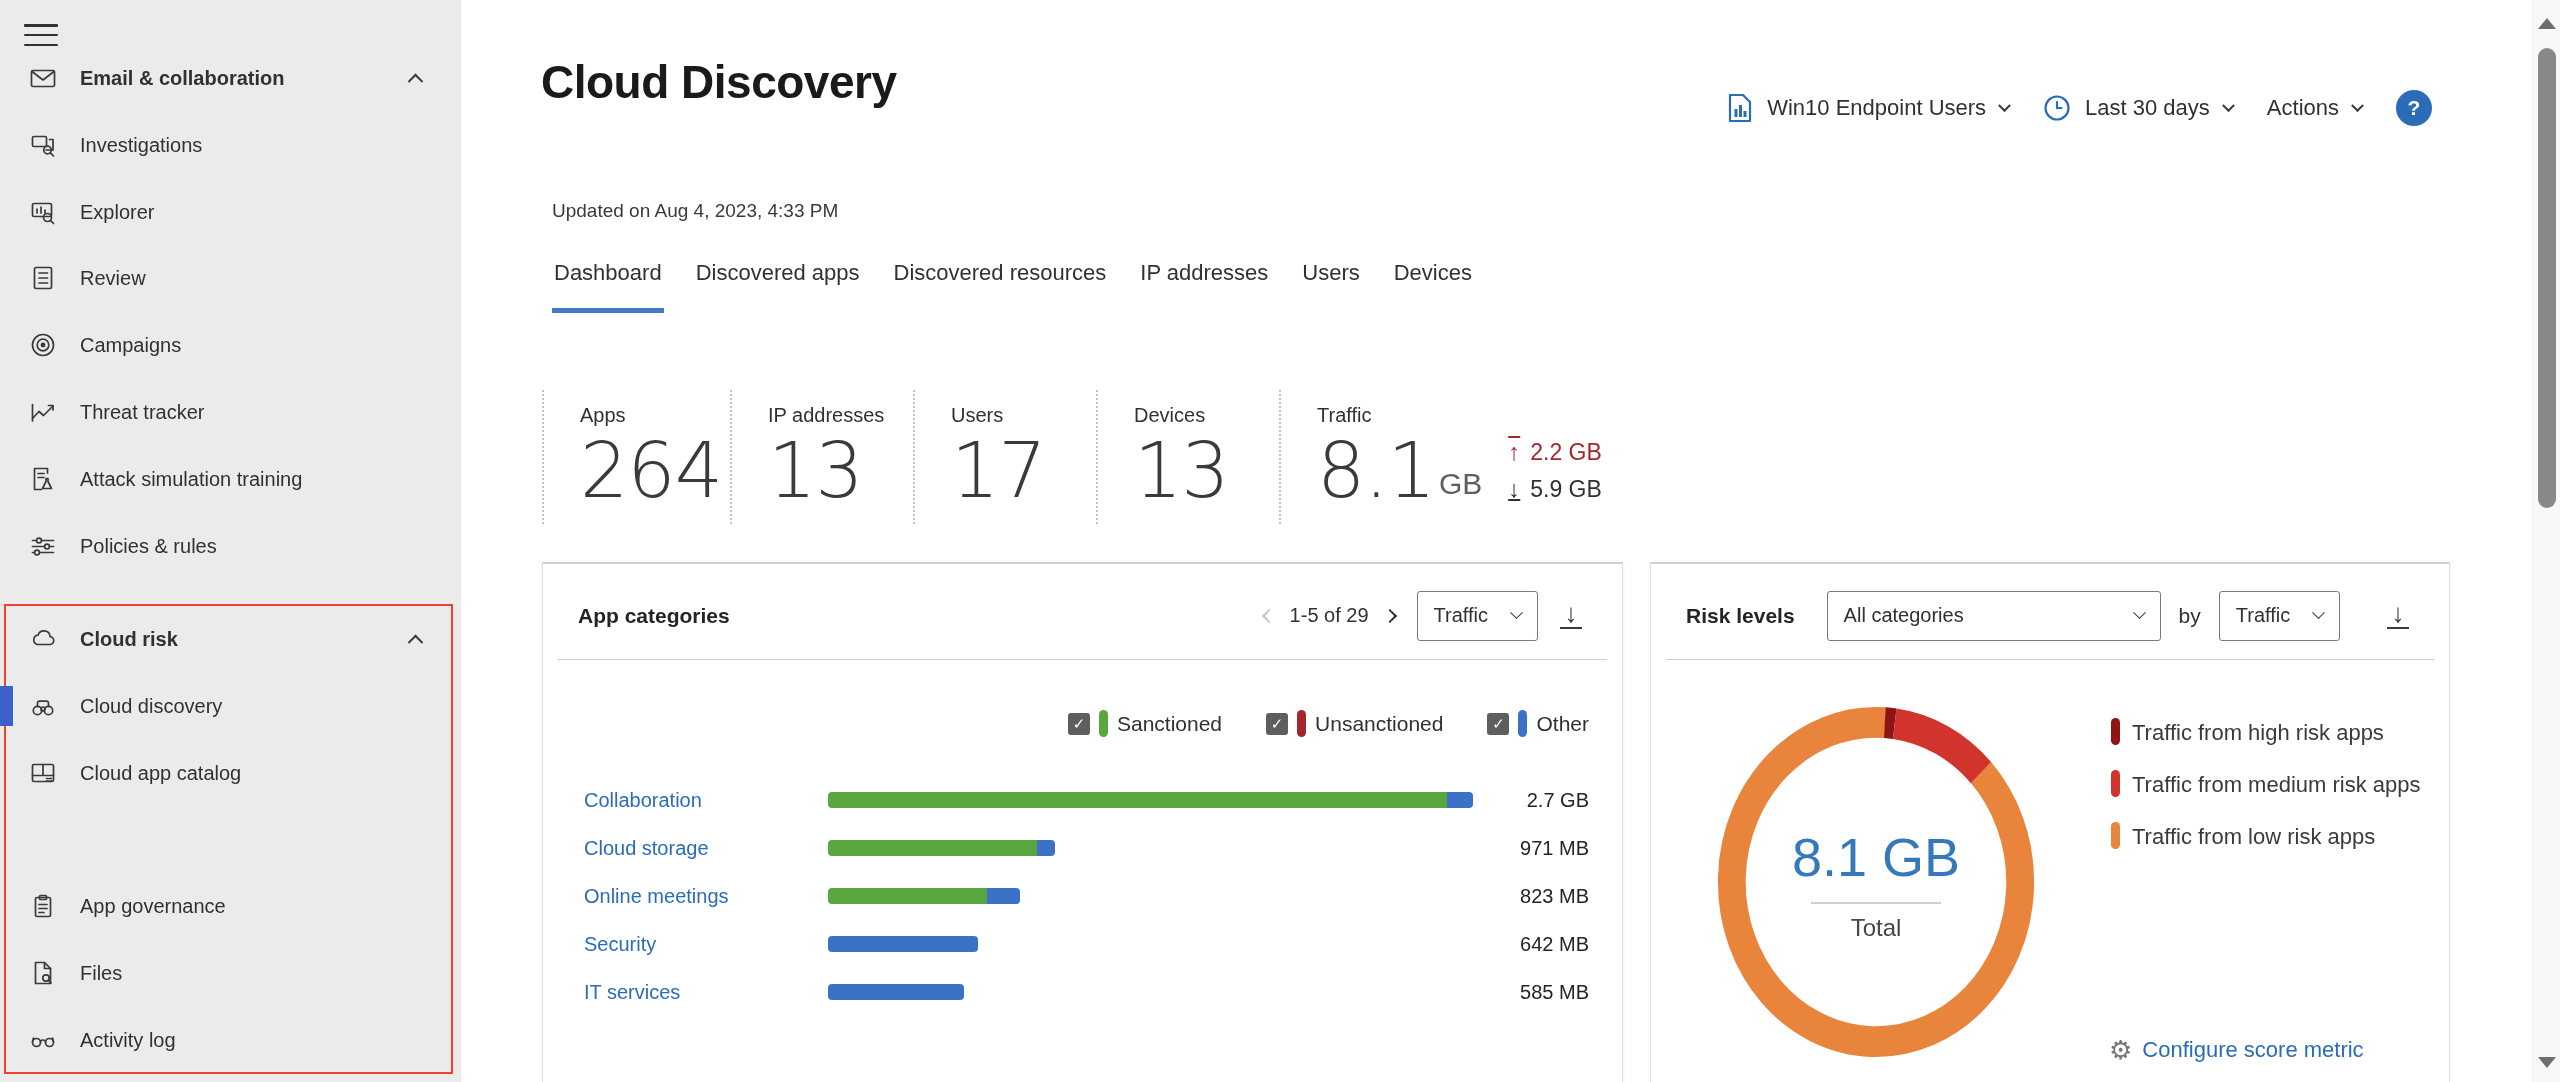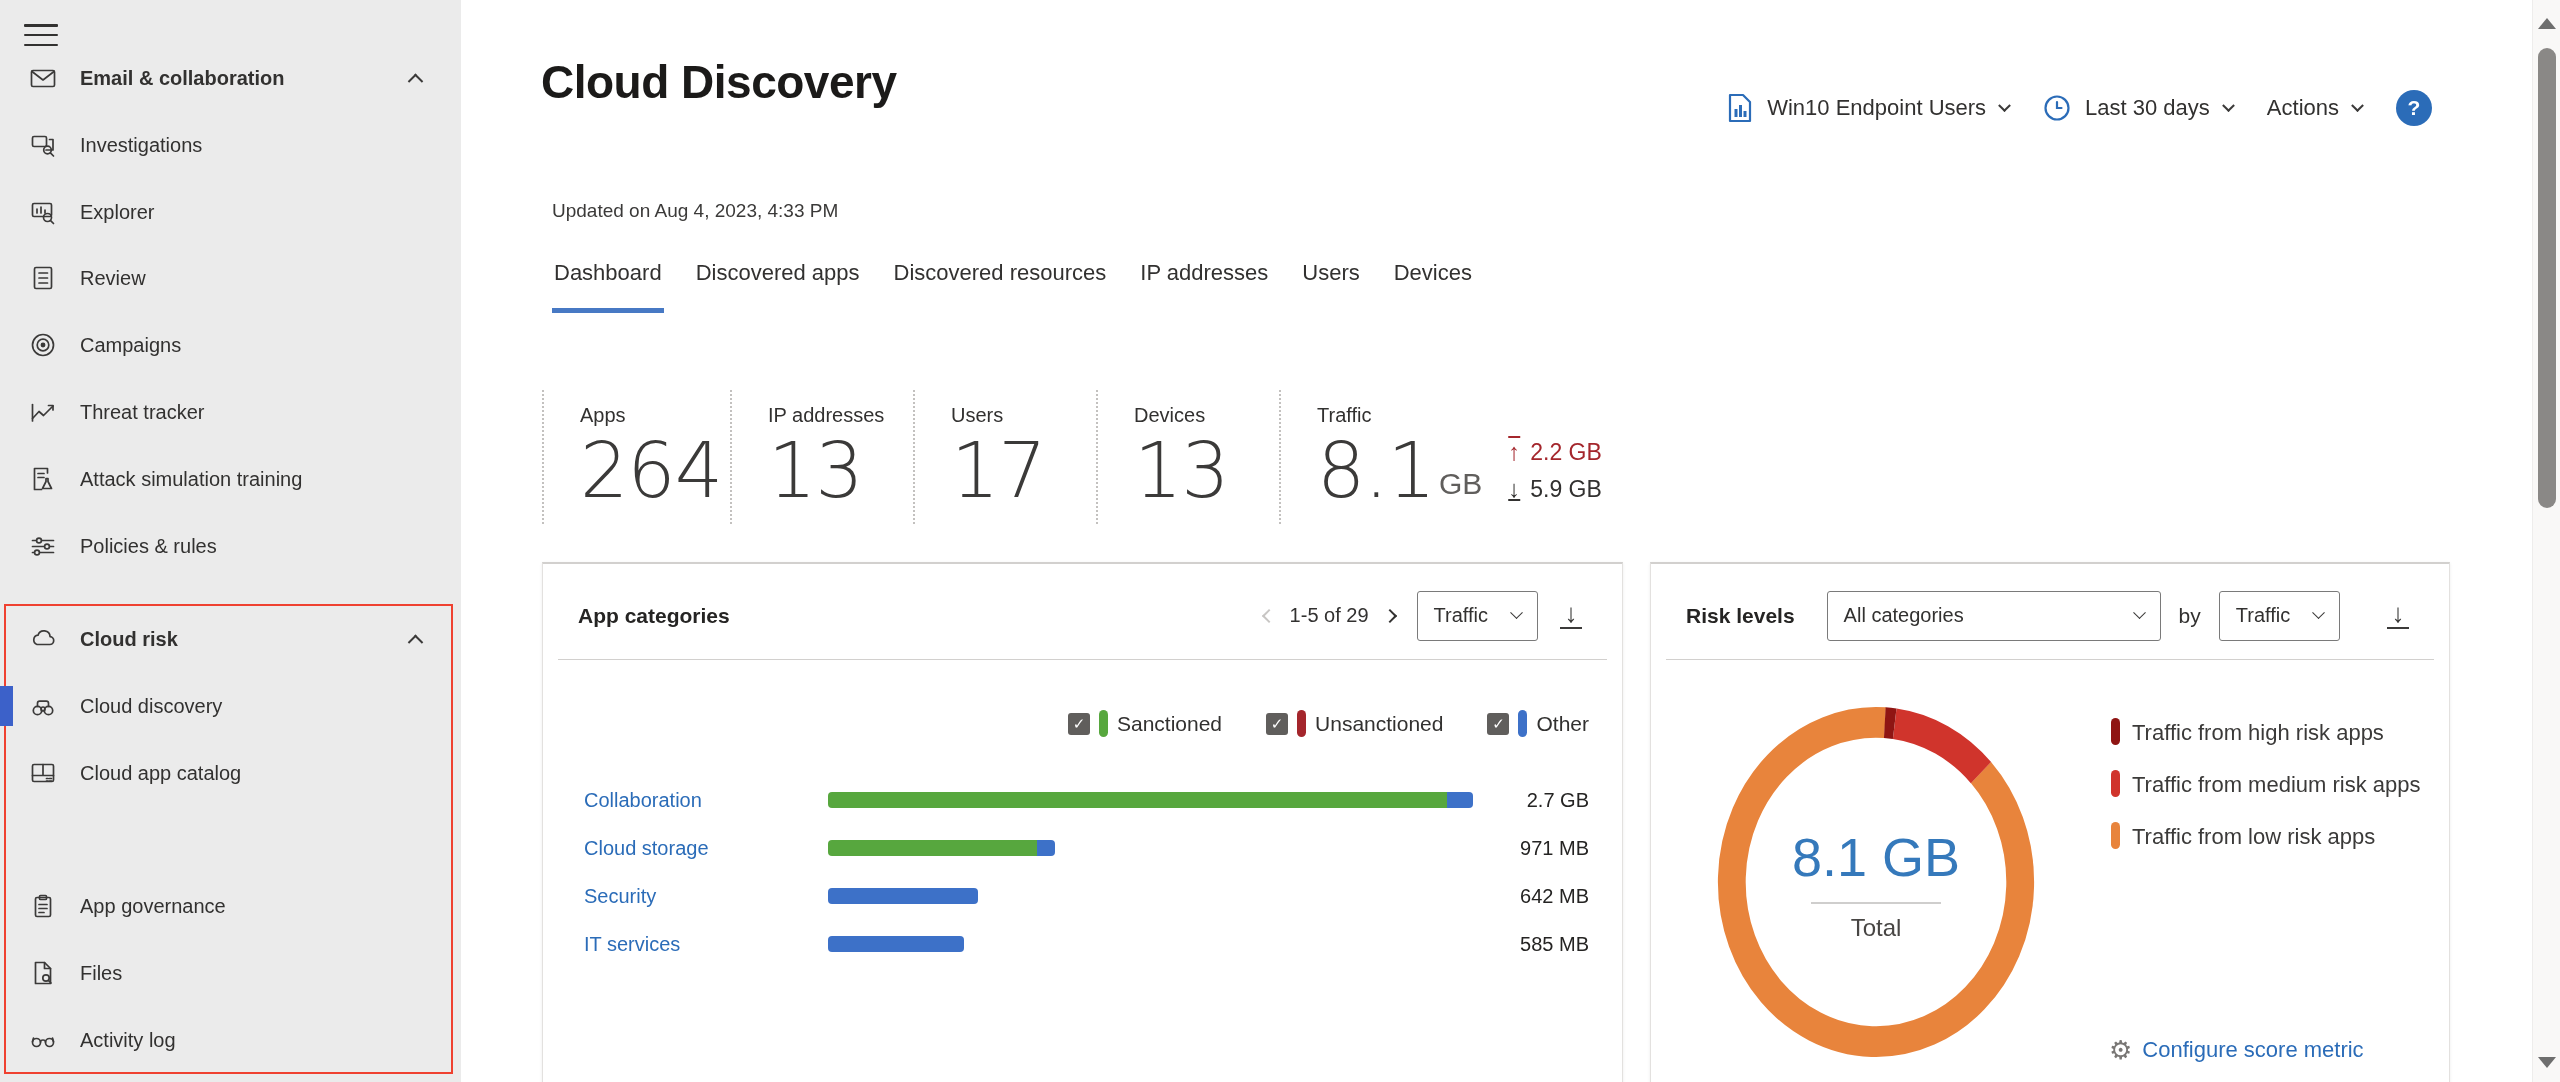--- a/index.html
+++ b/index.html
@@ -374,20 +374,28 @@
         </div>
         <div class="bar-row">
           <div class="bar-cat">Cloud storage</div>
           <div class="bar-track">
             <span class="bar-seg" style="width: 209px; background: rgb(87, 167, 62);"></span>
             <span class="bar-seg" style="width: 18px; background: rgb(61, 113, 200);"></span>
           </div>
           <div class="bar-val">971 MB</div>
         </div>
         <div class="bar-row">
+          <div class="bar-cat">Online meetings</div>
+          <div class="bar-track">
+            <span class="bar-seg" style="width: 159px; background: rgb(87, 167, 62);"></span>
+            <span class="bar-seg" style="width: 33px; background: rgb(61, 113, 200);"></span>
+          </div>
+          <div class="bar-val">823 MB</div>
+        </div>
+        <div class="bar-row">
           <div class="bar-cat">Security</div>
           <div class="bar-track">
             <span class="bar-seg only" style="width: 150px; background: rgb(61, 113, 200);"></span>
           </div>
           <div class="bar-val">642 MB</div>
         </div>
         <div class="bar-row">
           <div class="bar-cat">IT services</div>
           <div class="bar-track">
             <span class="bar-seg only" style="width: 136px; background: rgb(61, 113, 200);"></span>

